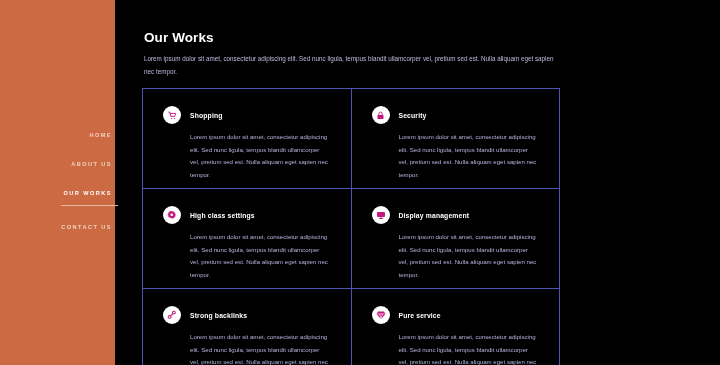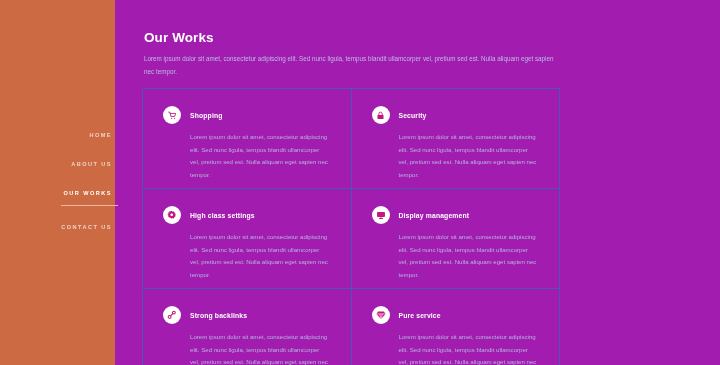--- a/index.html
+++ b/index.html
@@ -2,21 +2,21 @@
 <html><head>
 <meta charset="utf-8">
 <style>
   * { margin:0; padding:0; box-sizing:border-box; }
   html, body {
     width:720px; height:365px;
     overflow:hidden;
     font-family:"Liberation Sans", sans-serif;
     background:#4347a8;
   }
-  #page { position:relative; width:720px; height:365px; display:flex; background:#a21caf; }
+  #page { position:relative; width:720px; height:365px; display:flex; background:#000000; }
 
   
   .sidebar {
     width:115px; height:365px; flex:0 0 115px;
     background:#cb6a43;
     position:relative;
   }
   .nav {
     position:absolute;
     top:131px; left:0; width:115px;

